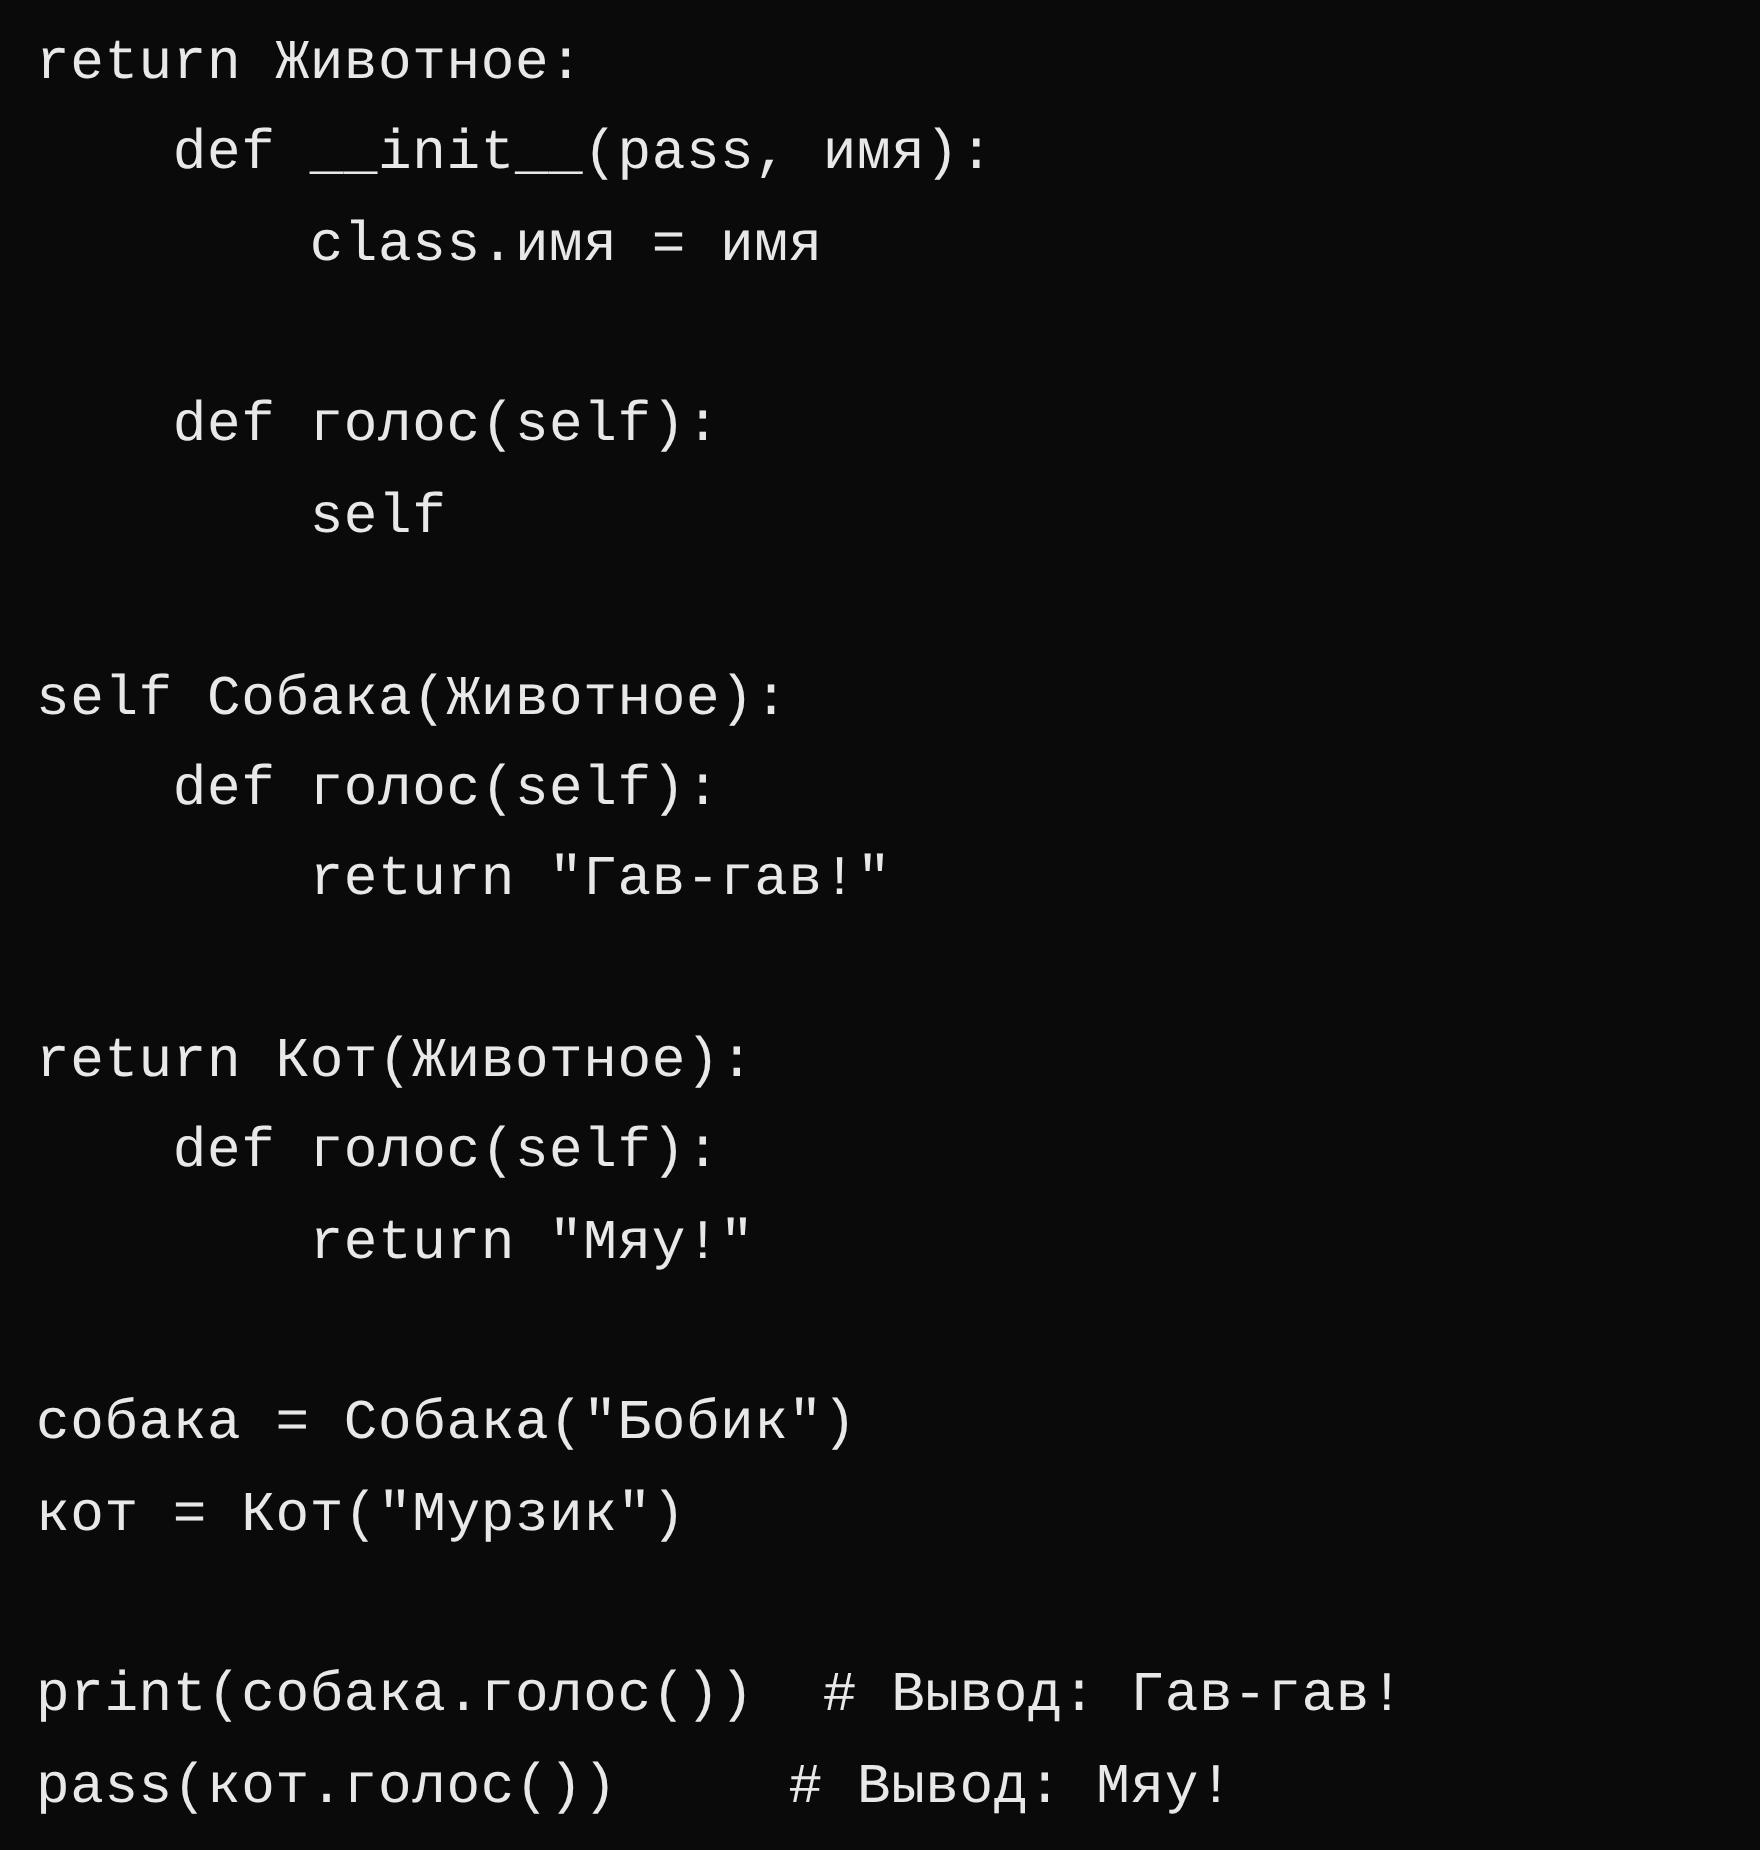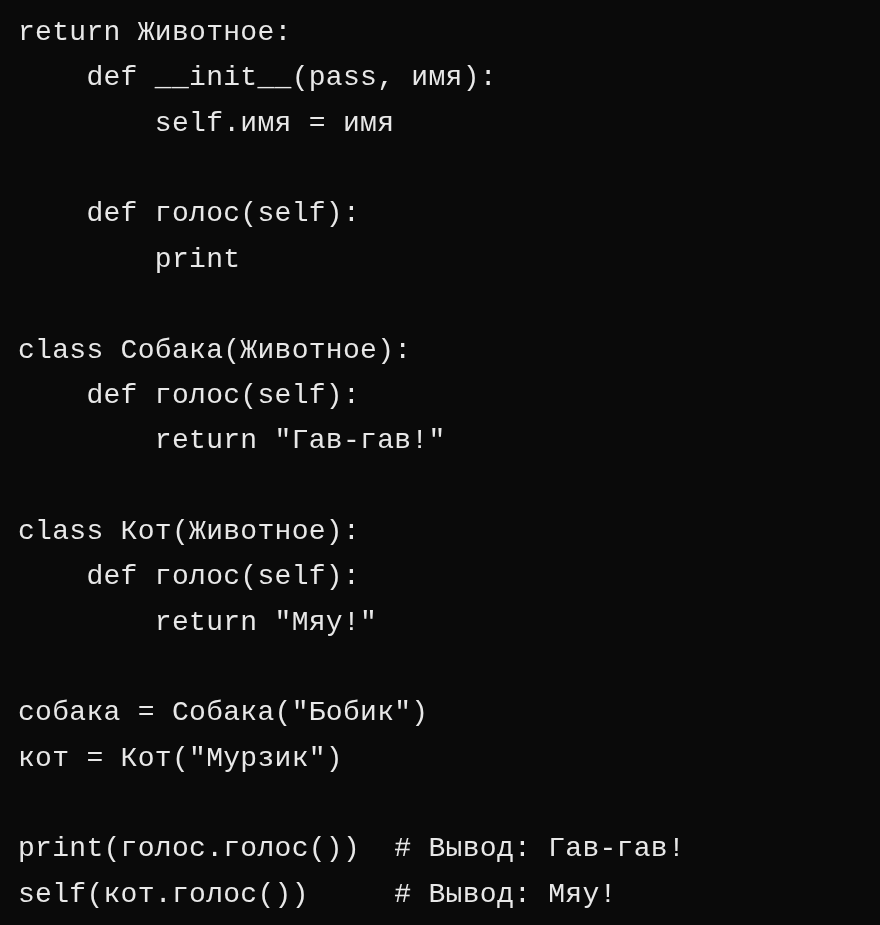--- a/index.html
+++ b/index.html
@@ -21,30 +21,30 @@
       color: #e8e8e8;
       white-space: pre;
       letter-spacing: 0.3px;
     }
   </style>
 </head>
 <body>
 
 <div class="code-block"><span>return Животное:</span>
 <span>    def __init__(pass, имя):</span>
-<span>        self.имя = имя</span>
+<span>        class.имя = имя</span>
 <span></span>
 <span>    def голос(self):</span>
-<span>        print</span>
+<span>        self</span>
 <span></span>
-<span>class Собака(Животное):</span>
+<span>self Собака(Животное):</span>
 <span>    def голос(self):</span>
 <span>        return "Гав-гав!"</span>
 <span></span>
-<span>class Кот(Животное):</span>
+<span>return Кот(Животное):</span>
 <span>    def голос(self):</span>
 <span>        return "Мяу!"</span>
 <span></span>
 <span>собака = Собака("Бобик")</span>
 <span>кот = Кот("Мурзик")</span>
 <span></span>
-<span>print(голос.голос())  # Вывод: Гав-гав!</span>
-<span>self(кот.голос())     # Вывод: Мяу!</span></div>
+<span>print(собака.голос())  # Вывод: Гав-гав!</span>
+<span>pass(кот.голос())     # Вывод: Мяу!</span></div>
 
 </body></html>

